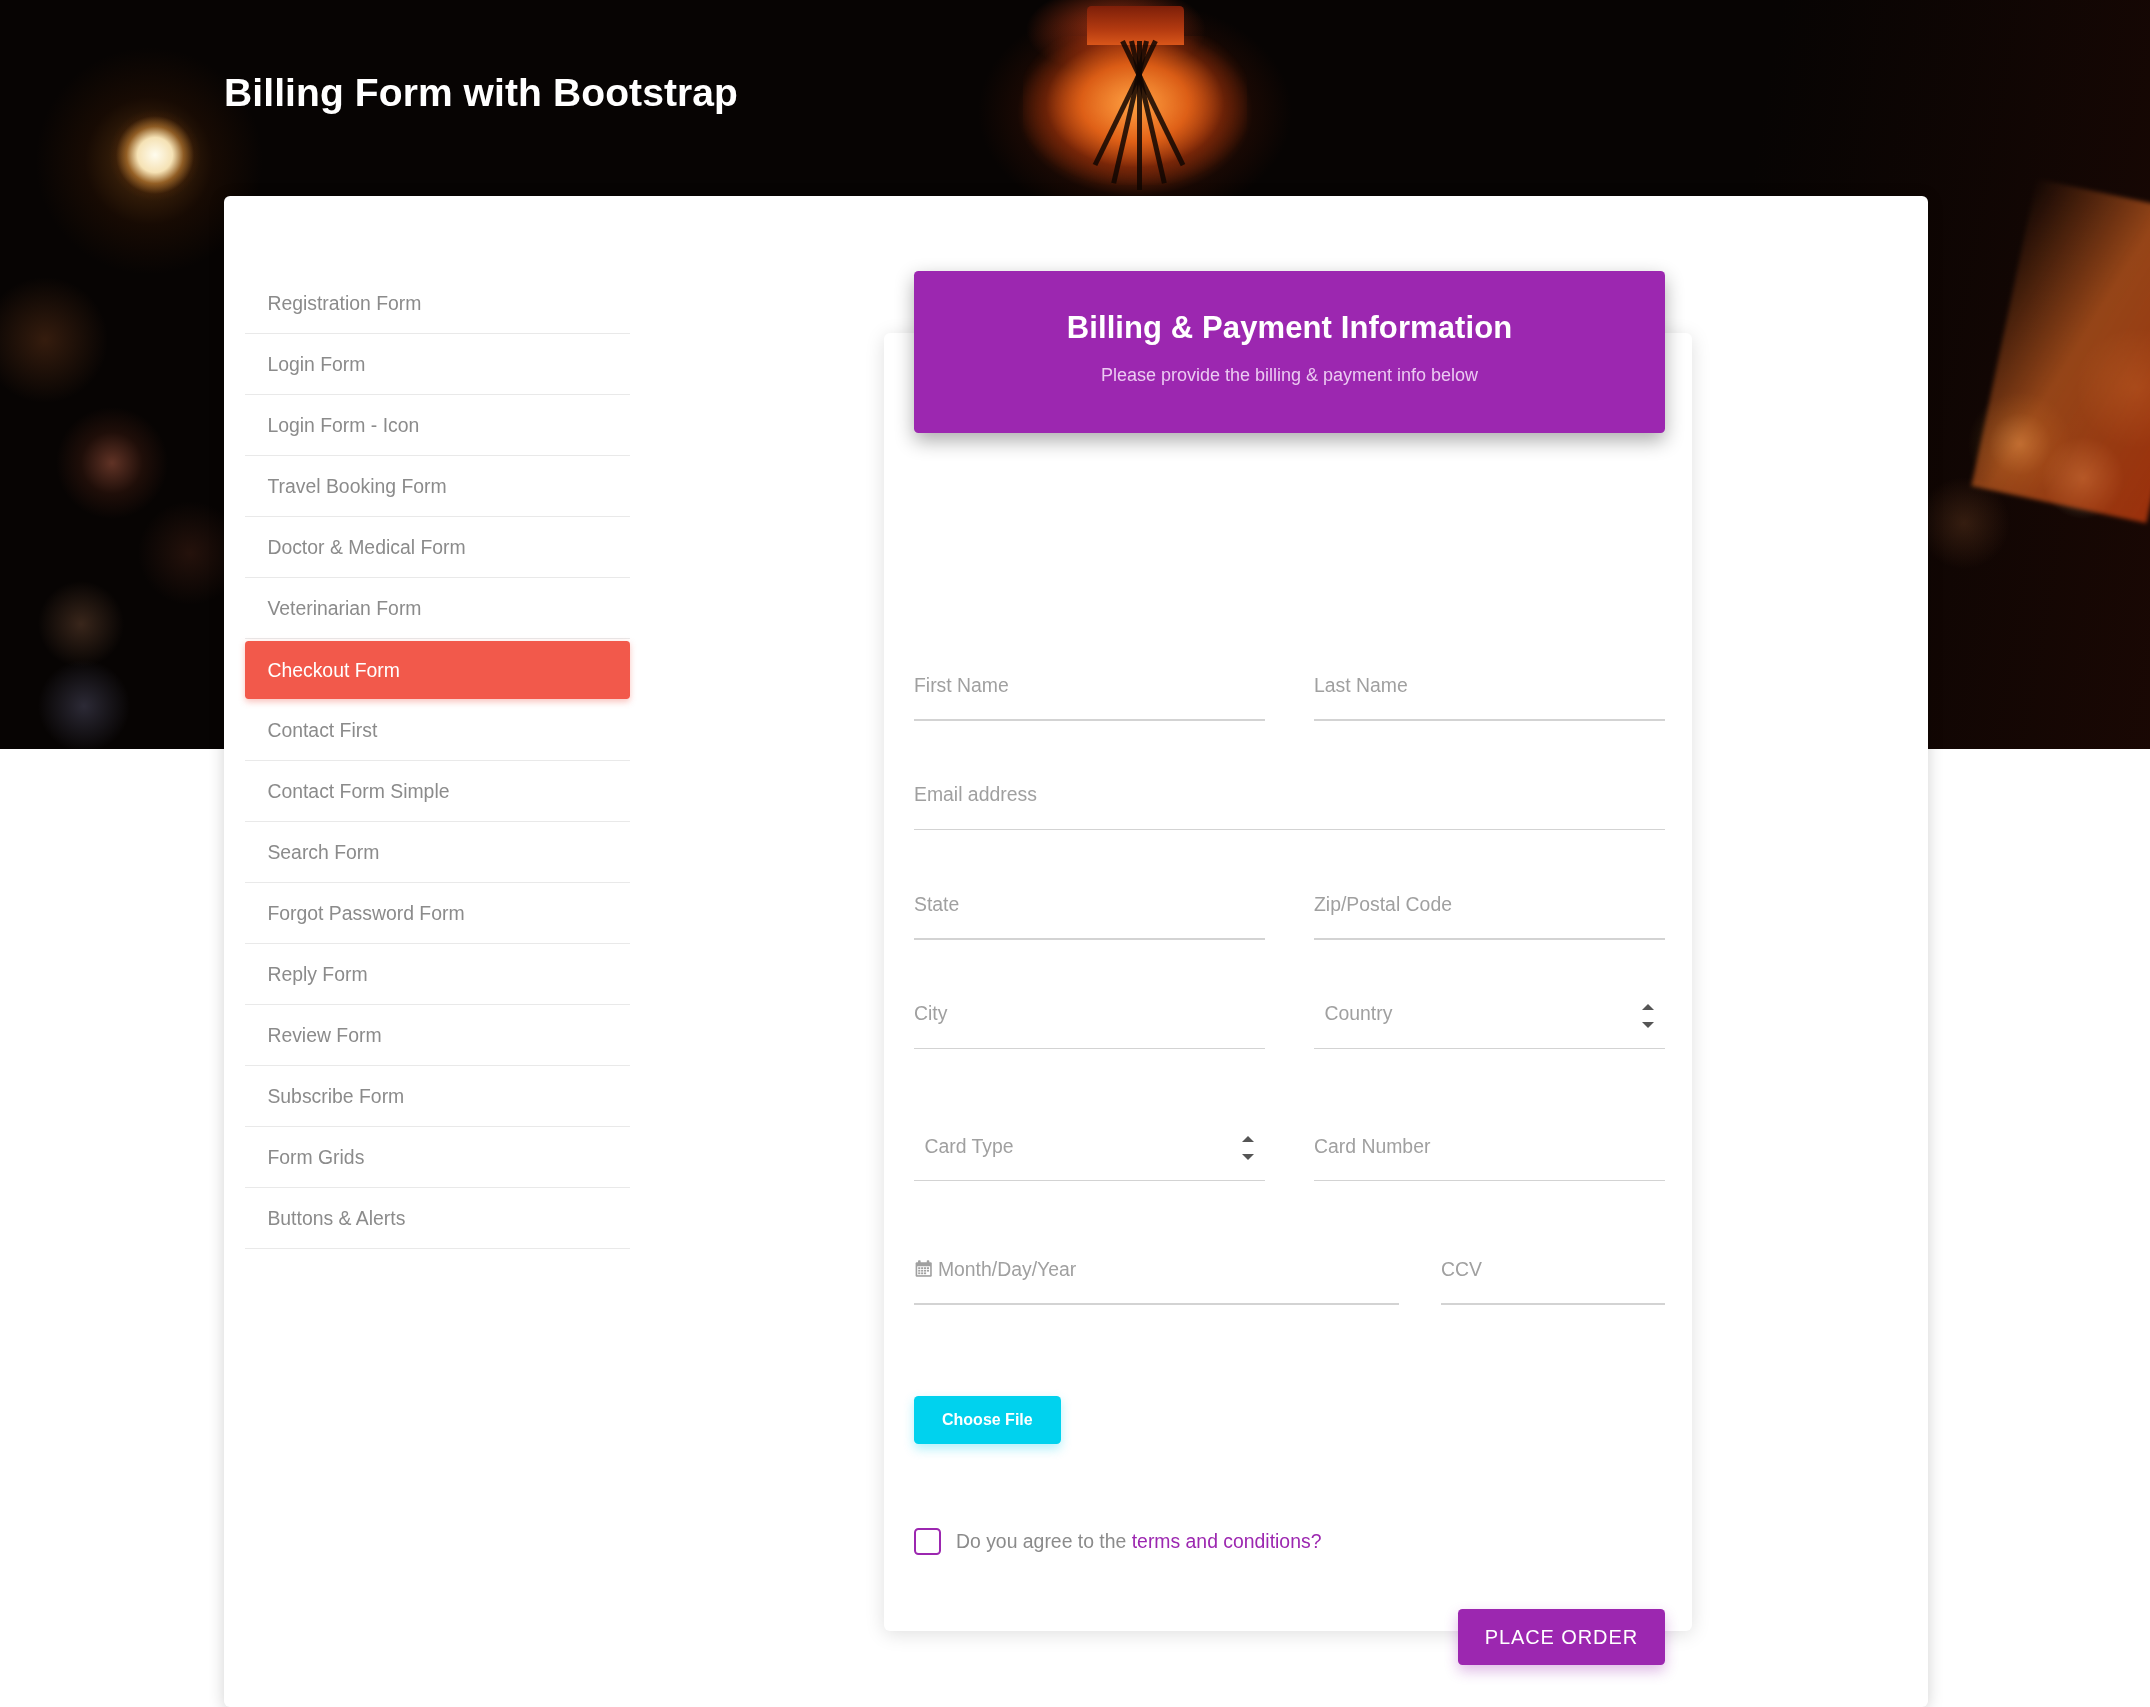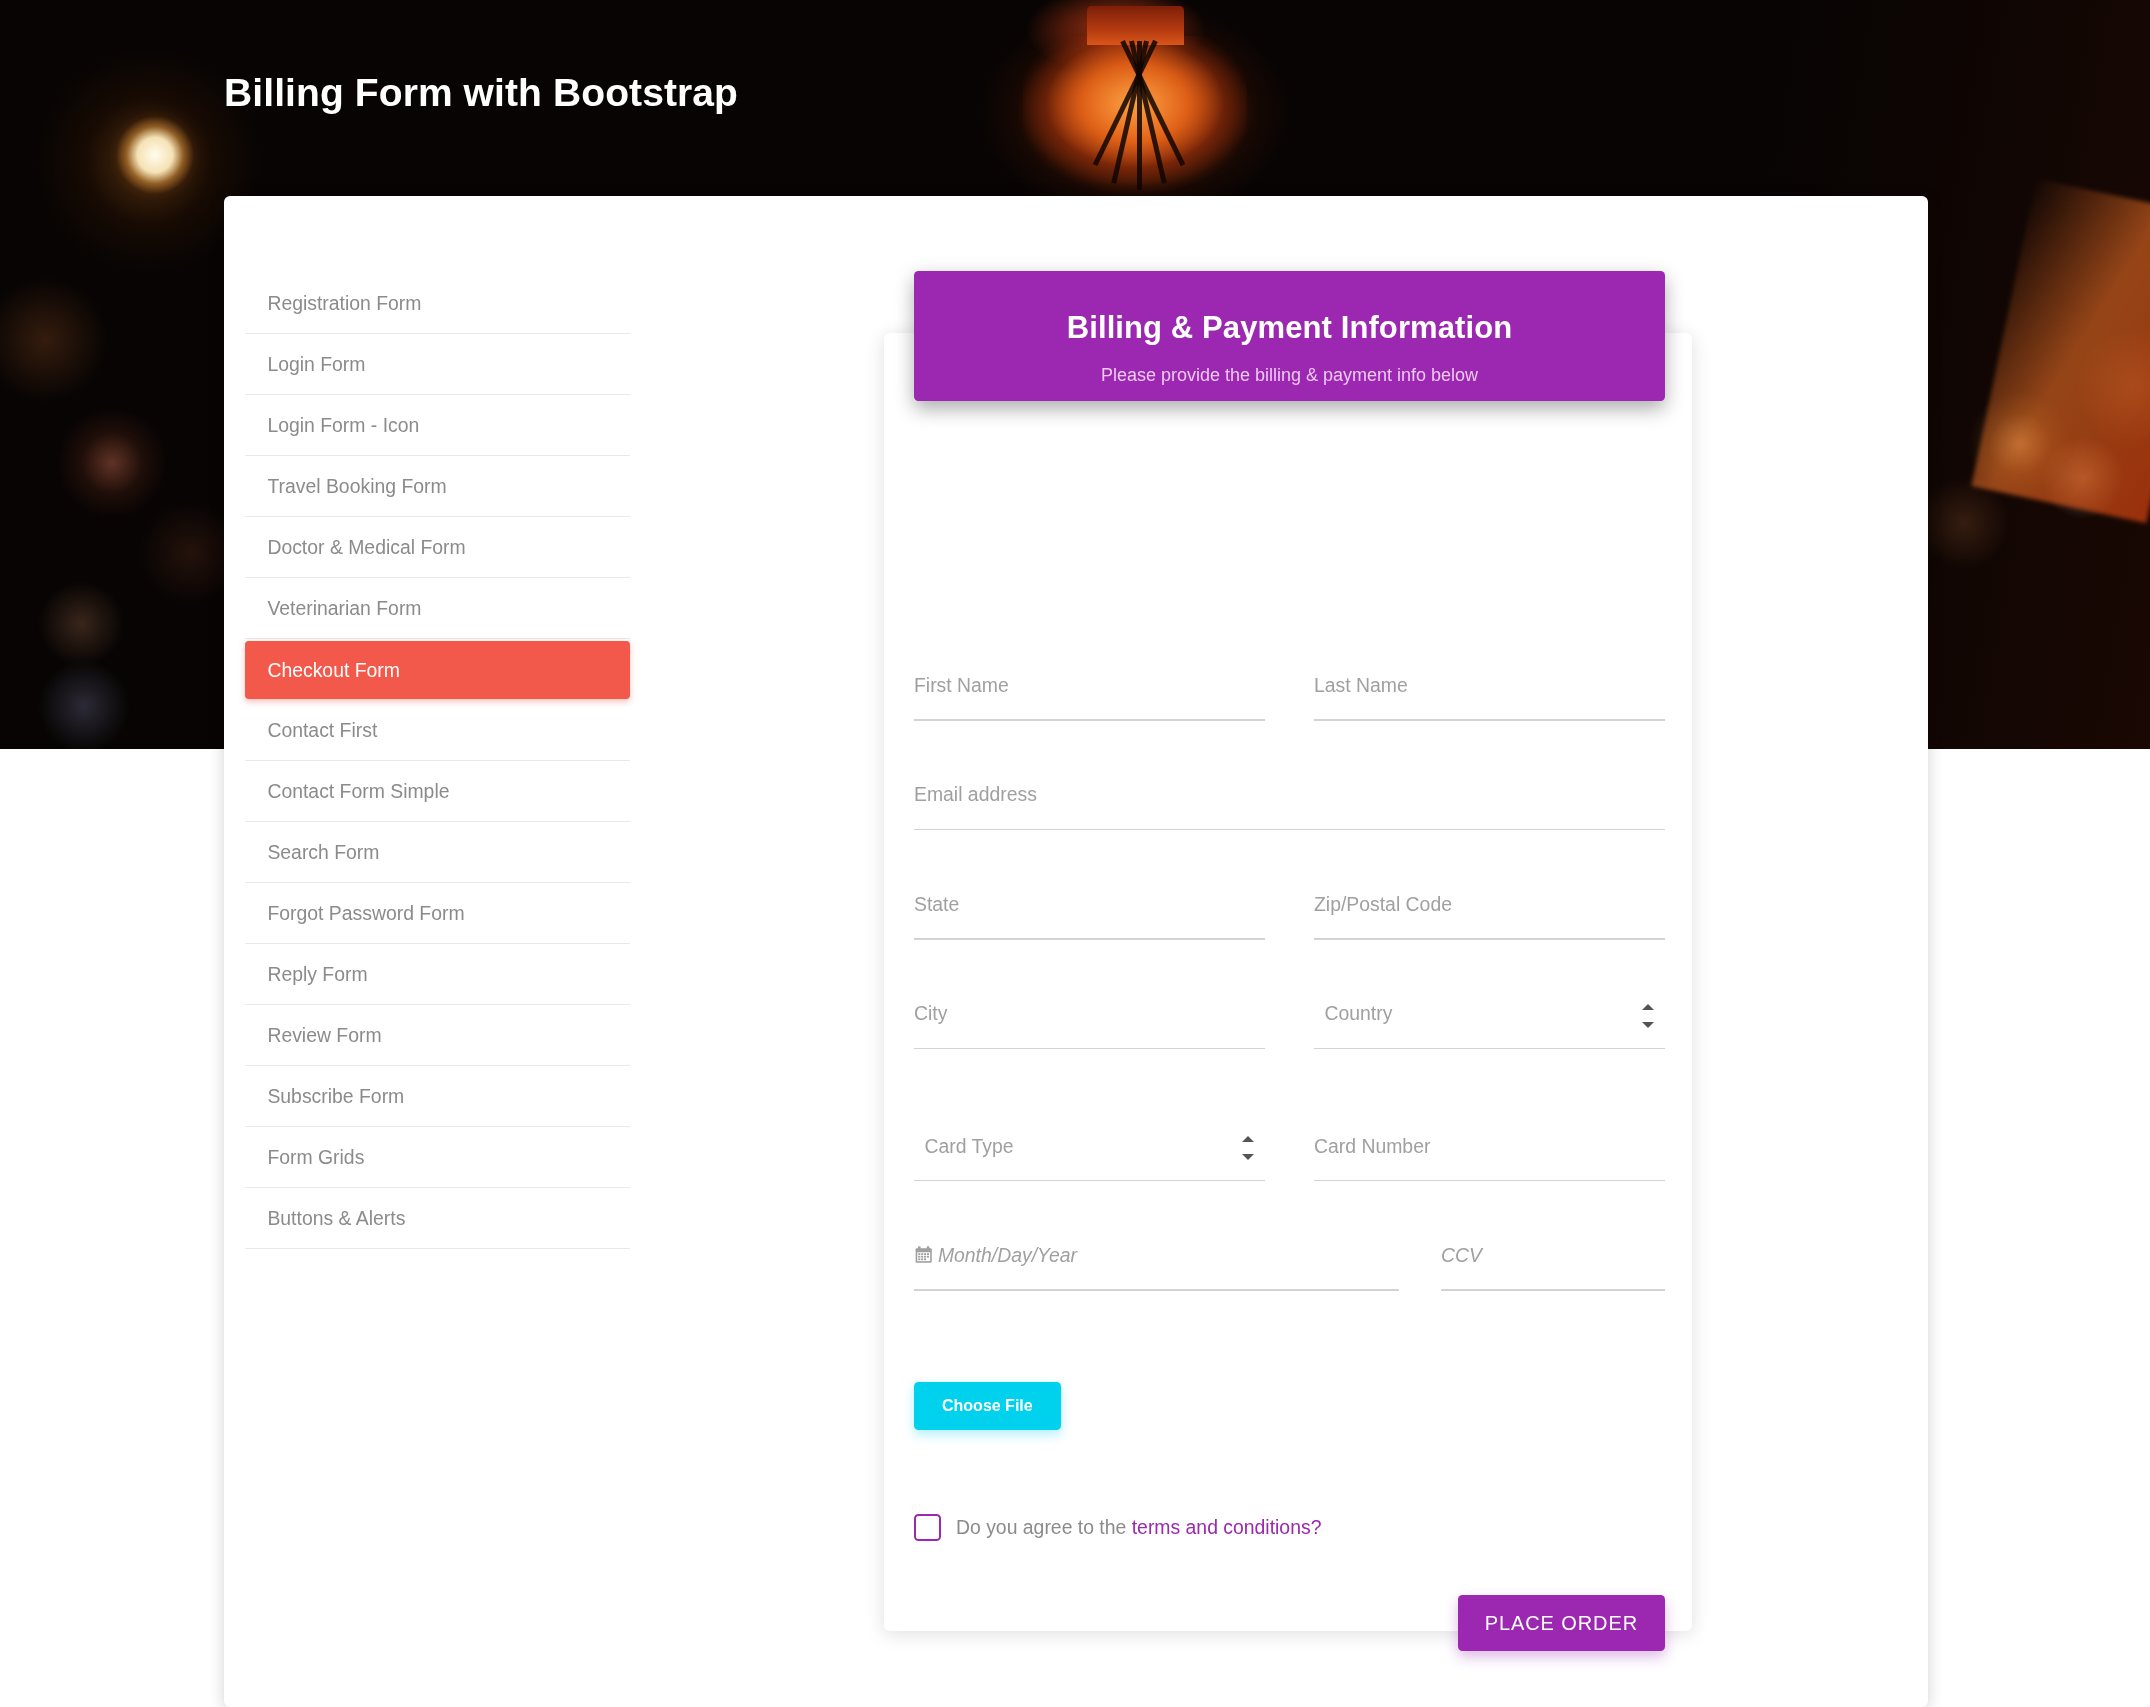--- a/index.html
+++ b/index.html
@@ -145,21 +145,21 @@
     background: #ffffff;
     border-radius: 6px;
     box-shadow: 0 3px 19.4px rgba(0,0,0,0.13);
   }
 
   .card-header {
     position: absolute;
     left: 690px;
     top: 75px;
     width: 751px;
-    height: 130px;
+    height: 162px;
     background: #9c27b0;
     border-radius: 4.5px;
     box-shadow: 0 7.5px 19.4px rgba(0,0,0,0.32);
     text-align: center;
     z-index: 4;
   }
   .card-header h2 {
     font-size: 31px;
     font-weight: bold;
     color: #ffffff;
@@ -371,21 +371,21 @@
             <span class="down"></span>
         </div>
         <div class="fld-line"></div>
       </div>
       <div class="fld" style="width:351px;margin-left:49px;">
         <div class="fld-label">Card Number</div>
         <div class="fld-line"></div>
       </div>
     </div>
 
-    <div class="row" style="margin-top:55px;font-style:italic;">
+    <div class="row" style="margin-top:69px;">
       <div class="fld" style="width:485px;">
         <div class="fld-label">
           <svg class="cal-icon" viewBox="0 0 24 24">
             <rect x="2" y="4" width="20" height="18" rx="1.5" fill="#a0a0a0"></rect>
             <rect x="4" y="9" width="16" height="11" fill="#ffffff"></rect>
             <rect x="5" y="1.5" width="3.2" height="4" rx="1" fill="#a0a0a0"></rect>
             <rect x="15.8" y="1.5" width="3.2" height="4" rx="1" fill="#a0a0a0"></rect>
             <g fill="#a0a0a0">
               <rect x="5.2" y="10.2" width="2.6" height="2.2"></rect>
               <rect x="8.8" y="10.2" width="2.6" height="2.2"></rect>

